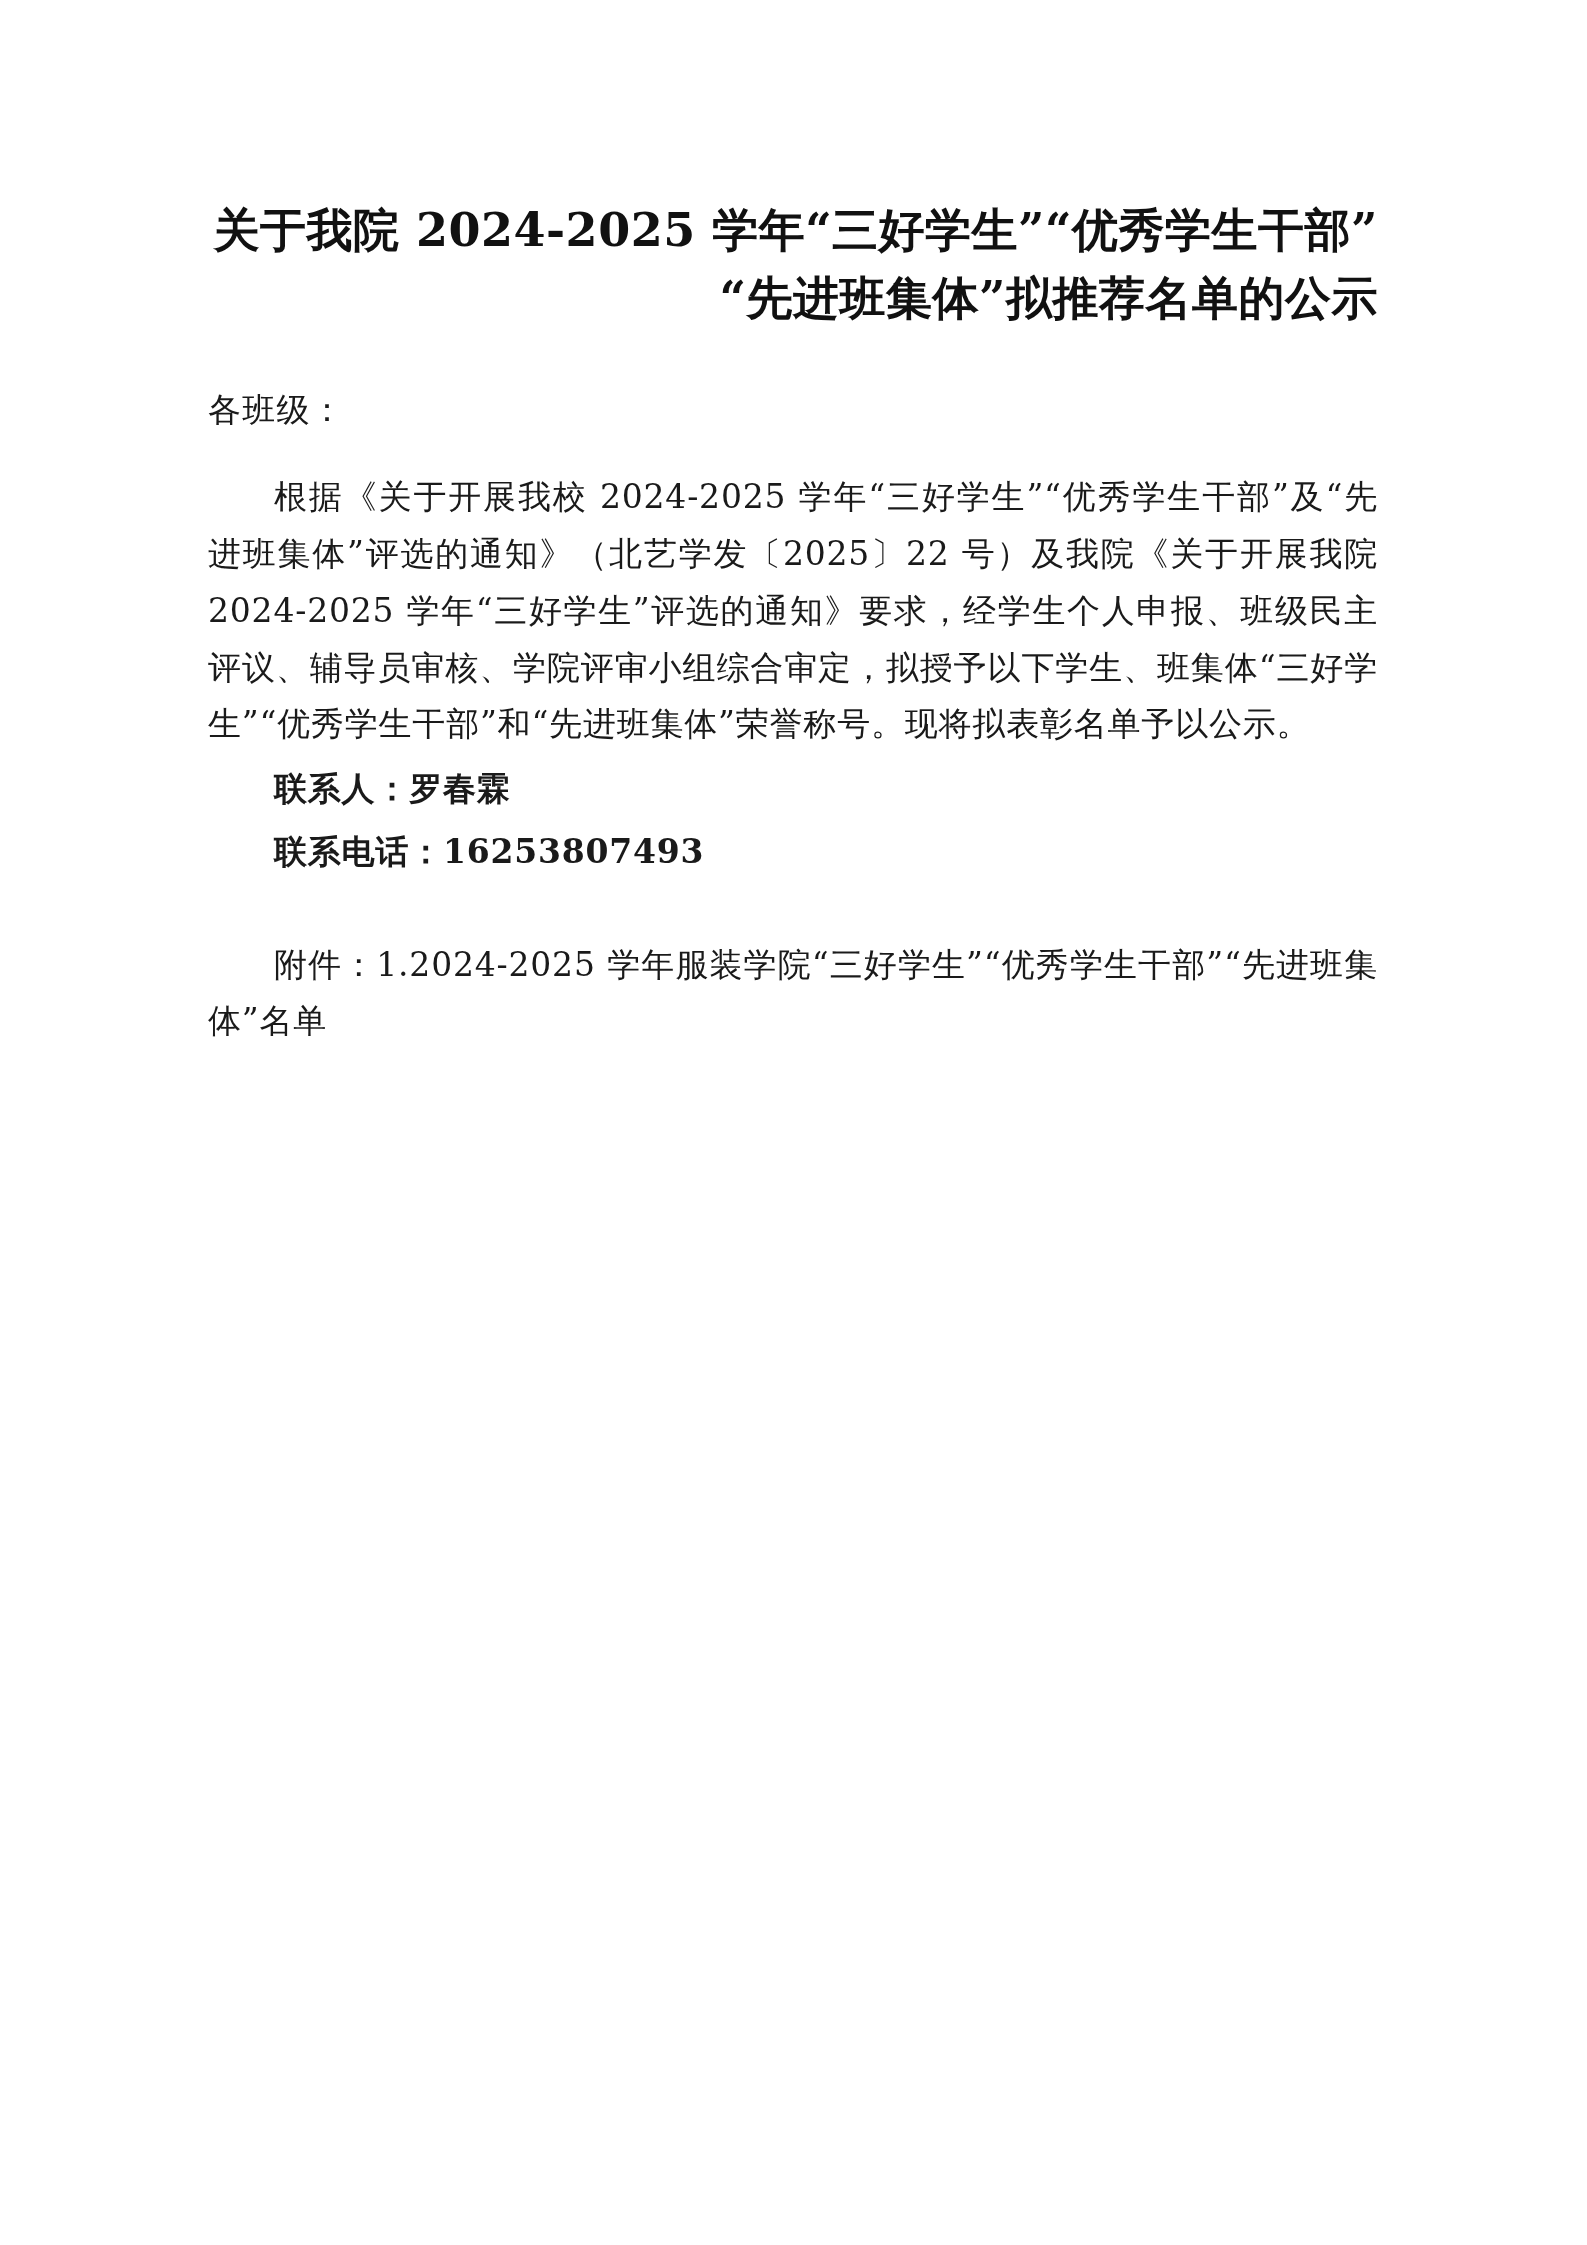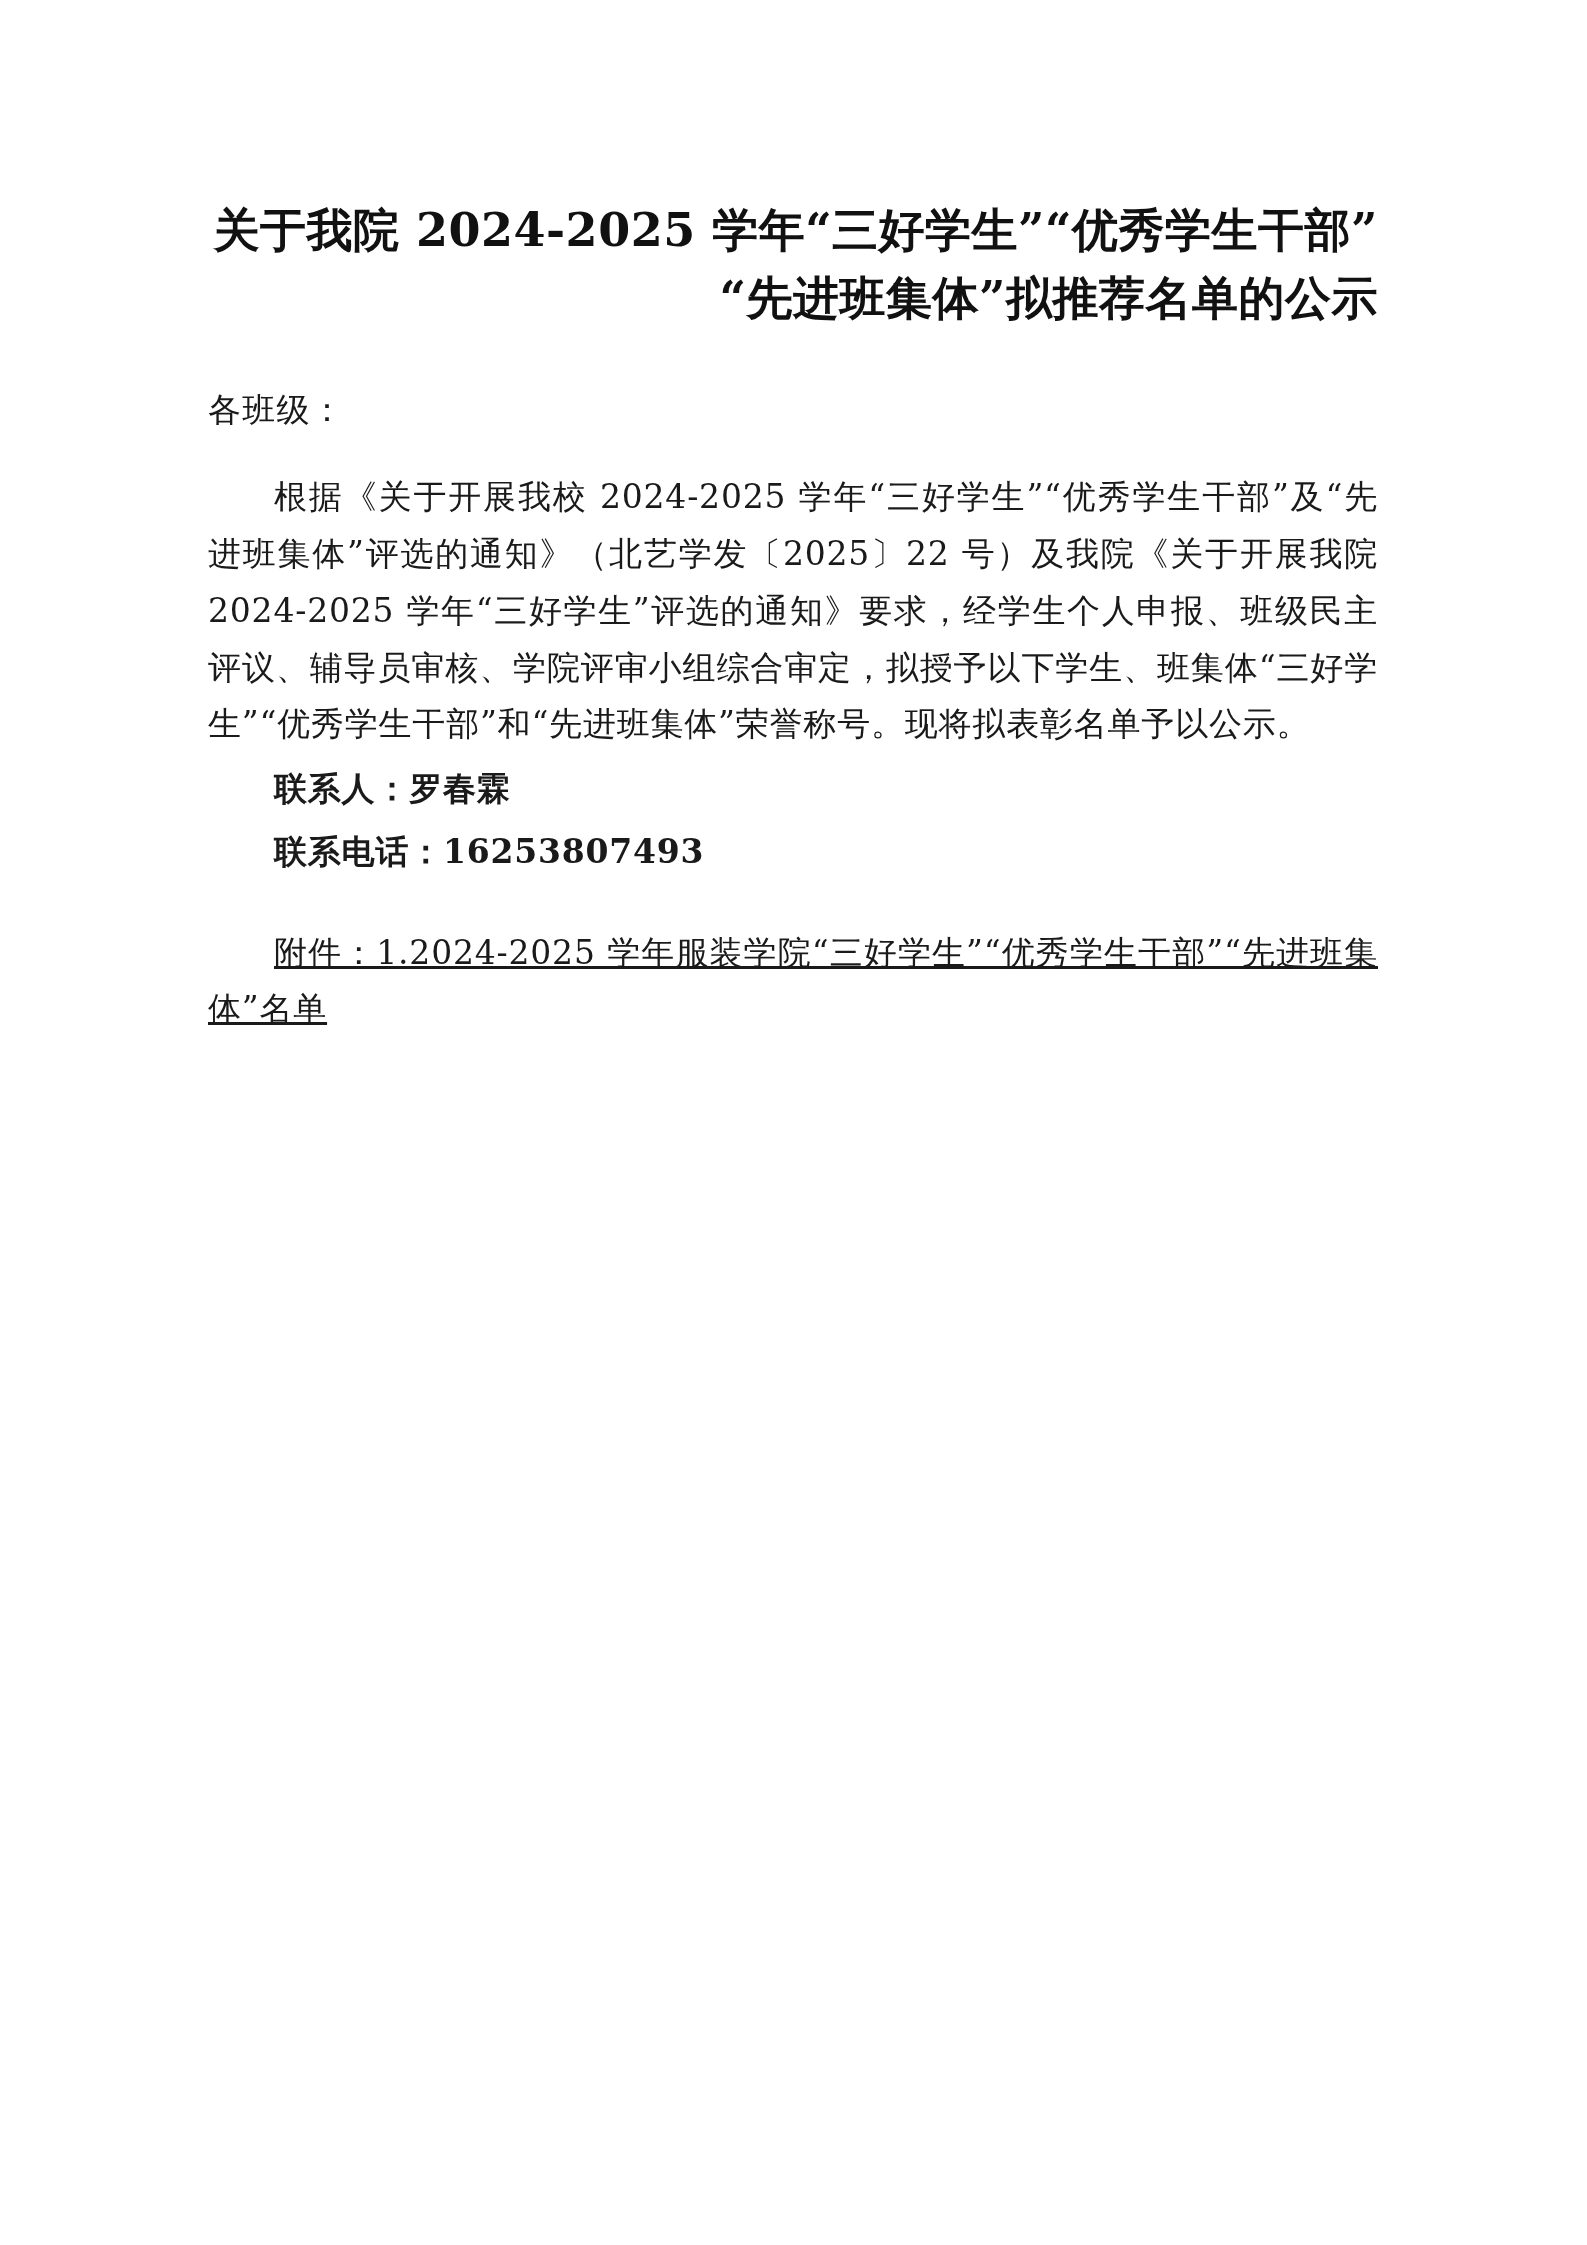--- a/index.html
+++ b/index.html
@@ -53,22 +53,21 @@
   }
   .para.contact {
     text-indent: 66px;
     margin-bottom: 6px;
     font-weight: bold;
   }
   .spacer-line {
     height: 38px;
   }
   .para.attachment {
-    margin-top: 0;
-    text-decoration: underline;
+    margin-top: 12px;
   }
 </style>
 </head>
 <body>
 
 <div class="page">
   <div class="content">
 
     <h1 class="doc-title">关于我院 2024-2025 学年“三好学生”“优秀学生干部”“先进班集体”拟推荐名单的公示</h1>
 

